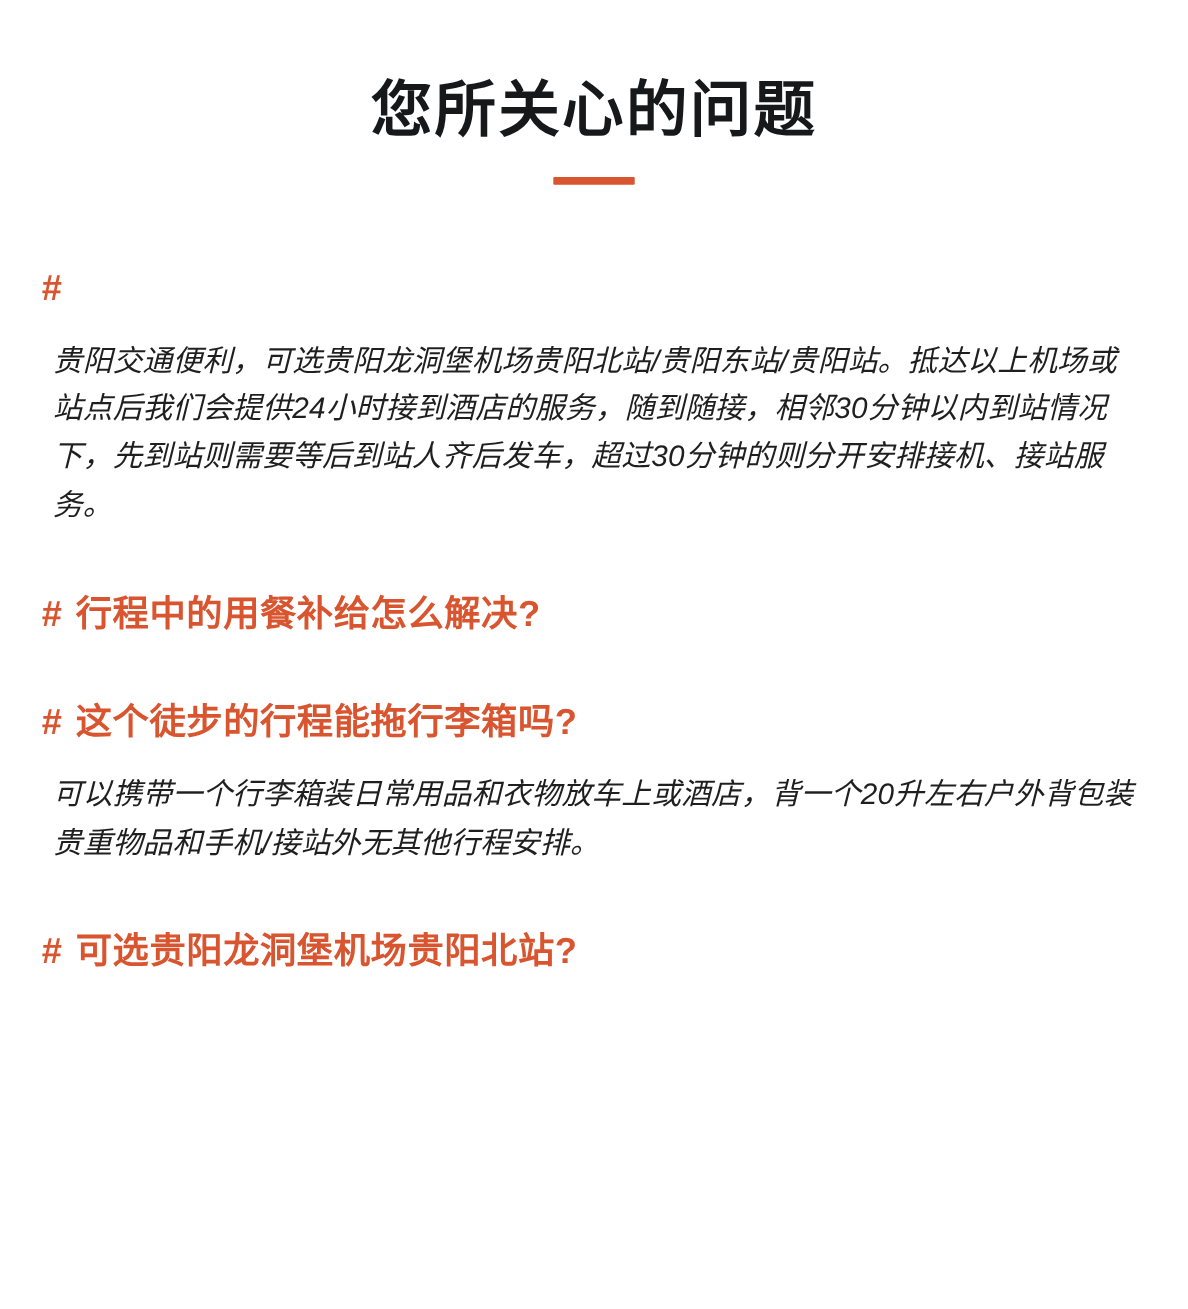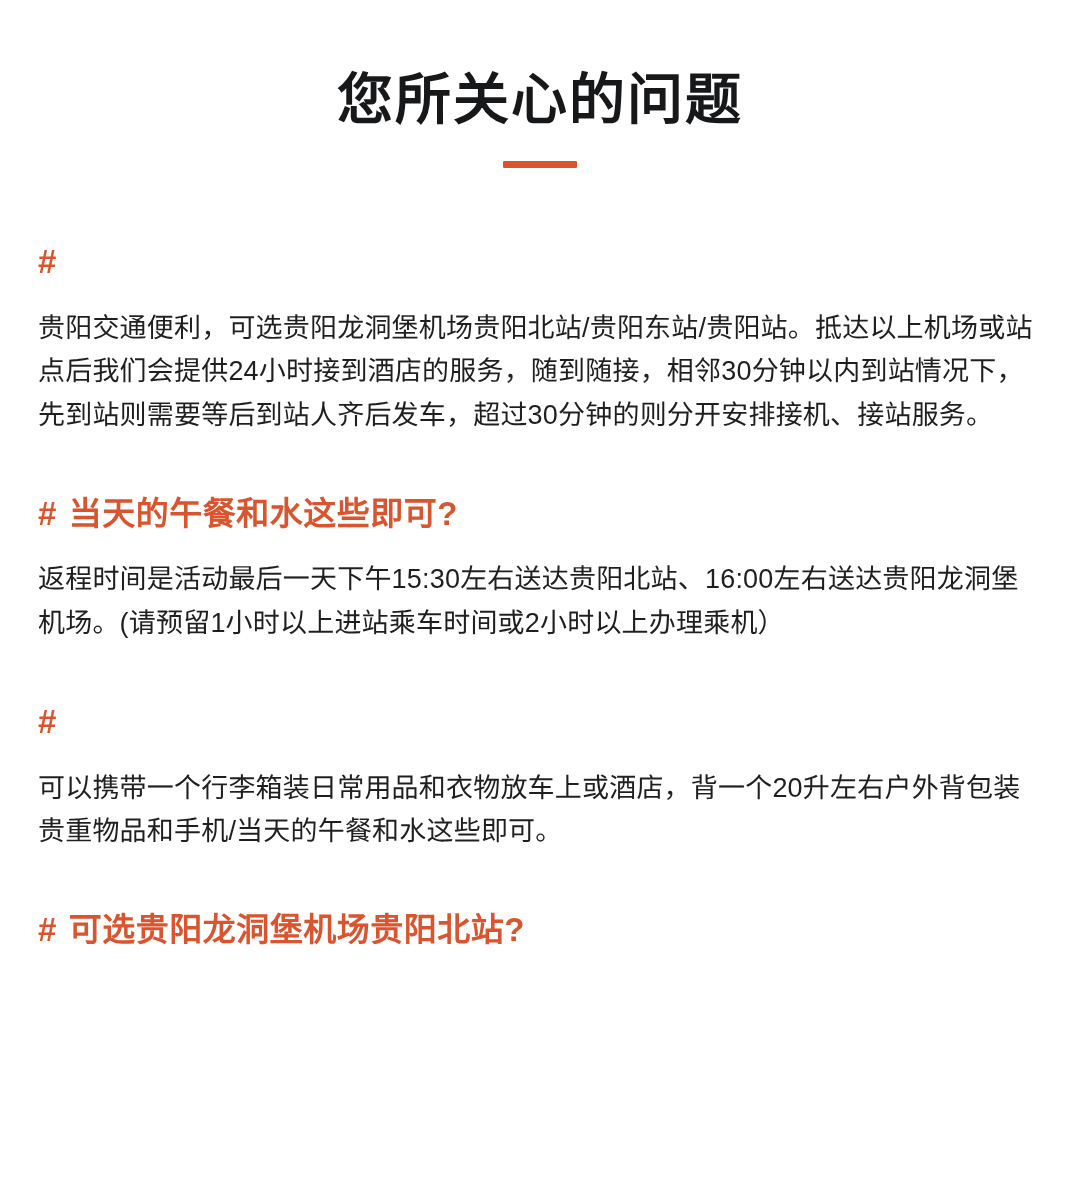--- a/index.html
+++ b/index.html
@@ -67,21 +67,22 @@
     flex: none;
   }
   .faq-answer {
     margin-top: 22px;
     font-size: 27px;
     line-height: 1.62;
     color: #1f1f1f;
     letter-spacing: 0.2px;
   }
   .faq-answer p {
-    margin: 0;
+    margin: 10px;
+    font-style: italic;
   }
   .faq-answer p + p {
     margin-top: 2px;
   }
 </style>
 </head>
 <body>
 
 <div class="page">
 
@@ -97,33 +98,33 @@
         <span class="hash-icon">#</span>
       </div>
       <div class="faq-answer">
         <p>贵阳交通便利，可选贵阳龙洞堡机场贵阳北站/贵阳东站/贵阳站。抵达以上机场或站点后我们会提供24小时接到酒店的服务，随到随接，相邻30分钟以内到站情况下，先到站则需要等后到站人齐后发车，超过30分钟的则分开安排接机、接站服务。</p>
       </div>
     </div>
 
     <div class="faq-item">
       <div class="faq-question">
         <span class="hash-icon">#</span>
-        <span>当天的午餐和水这些即可?</span>
+        <span>行程中的用餐补给怎么解决?</span>
       </div>
       <div class="faq-answer">
-        <p>返程时间是活动最后一天下午15:30左右送达贵阳北站、16:00左右送达贵阳龙洞堡机场。(请预留1小时以上进站乘车时间或2小时以上办理乘机）</p>
       </div>
     </div>
 
     <div class="faq-item">
       <div class="faq-question">
         <span class="hash-icon">#</span>
+        <span>这个徒步的行程能拖行李箱吗?</span>
       </div>
       <div class="faq-answer">
-        <p>可以携带一个行李箱装日常用品和衣物放车上或酒店，背一个20升左右户外背包装贵重物品和手机/当天的午餐和水这些即可。</p>
+        <p>可以携带一个行李箱装日常用品和衣物放车上或酒店，背一个20升左右户外背包装贵重物品和手机/接站外无其他行程安排。</p>
       </div>
     </div>
 
     <div class="faq-item">
       <div class="faq-question">
         <span class="hash-icon">#</span>
         <span>可选贵阳龙洞堡机场贵阳北站?</span>
       </div>
     </div>
 

